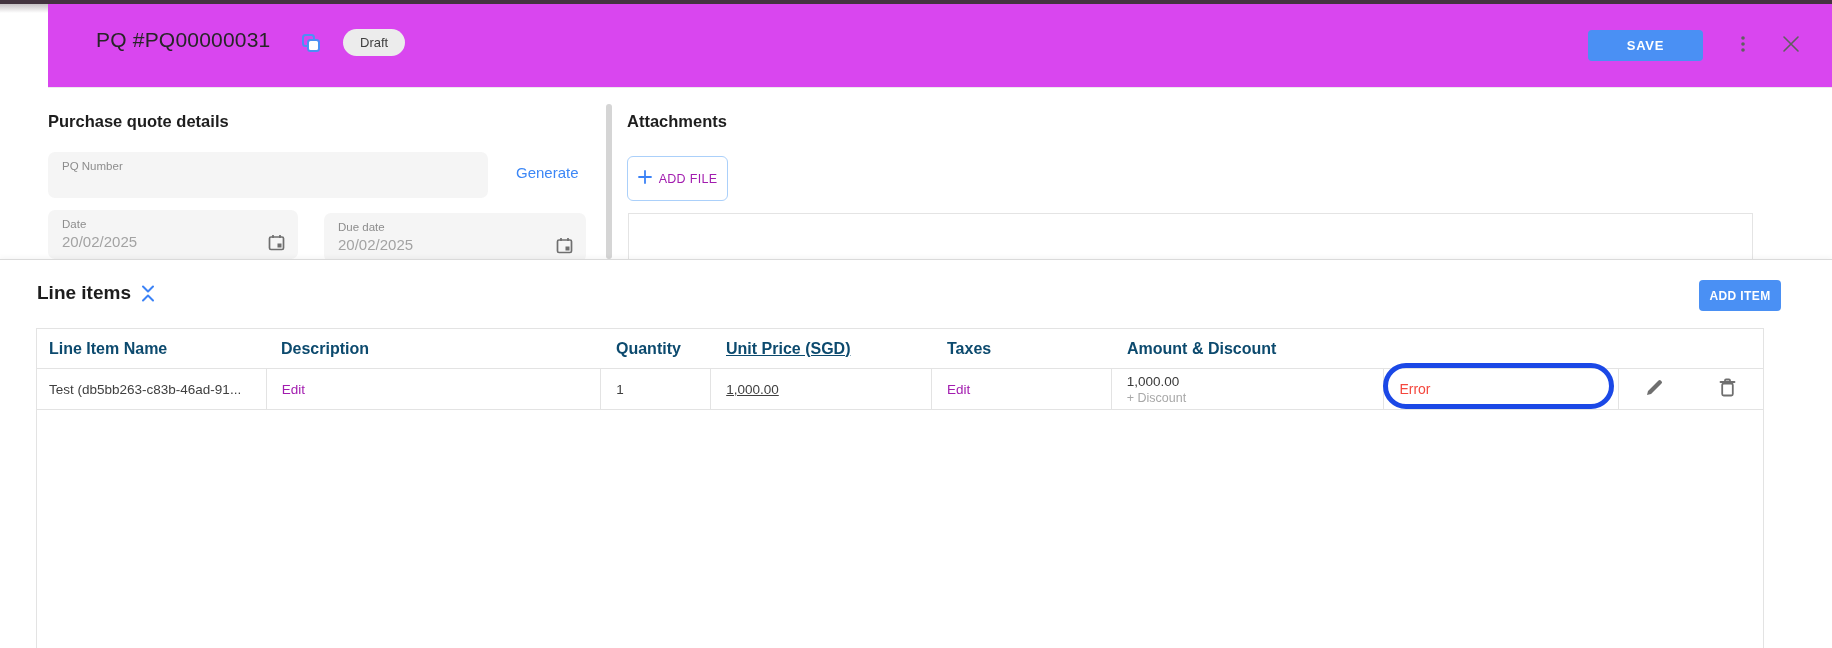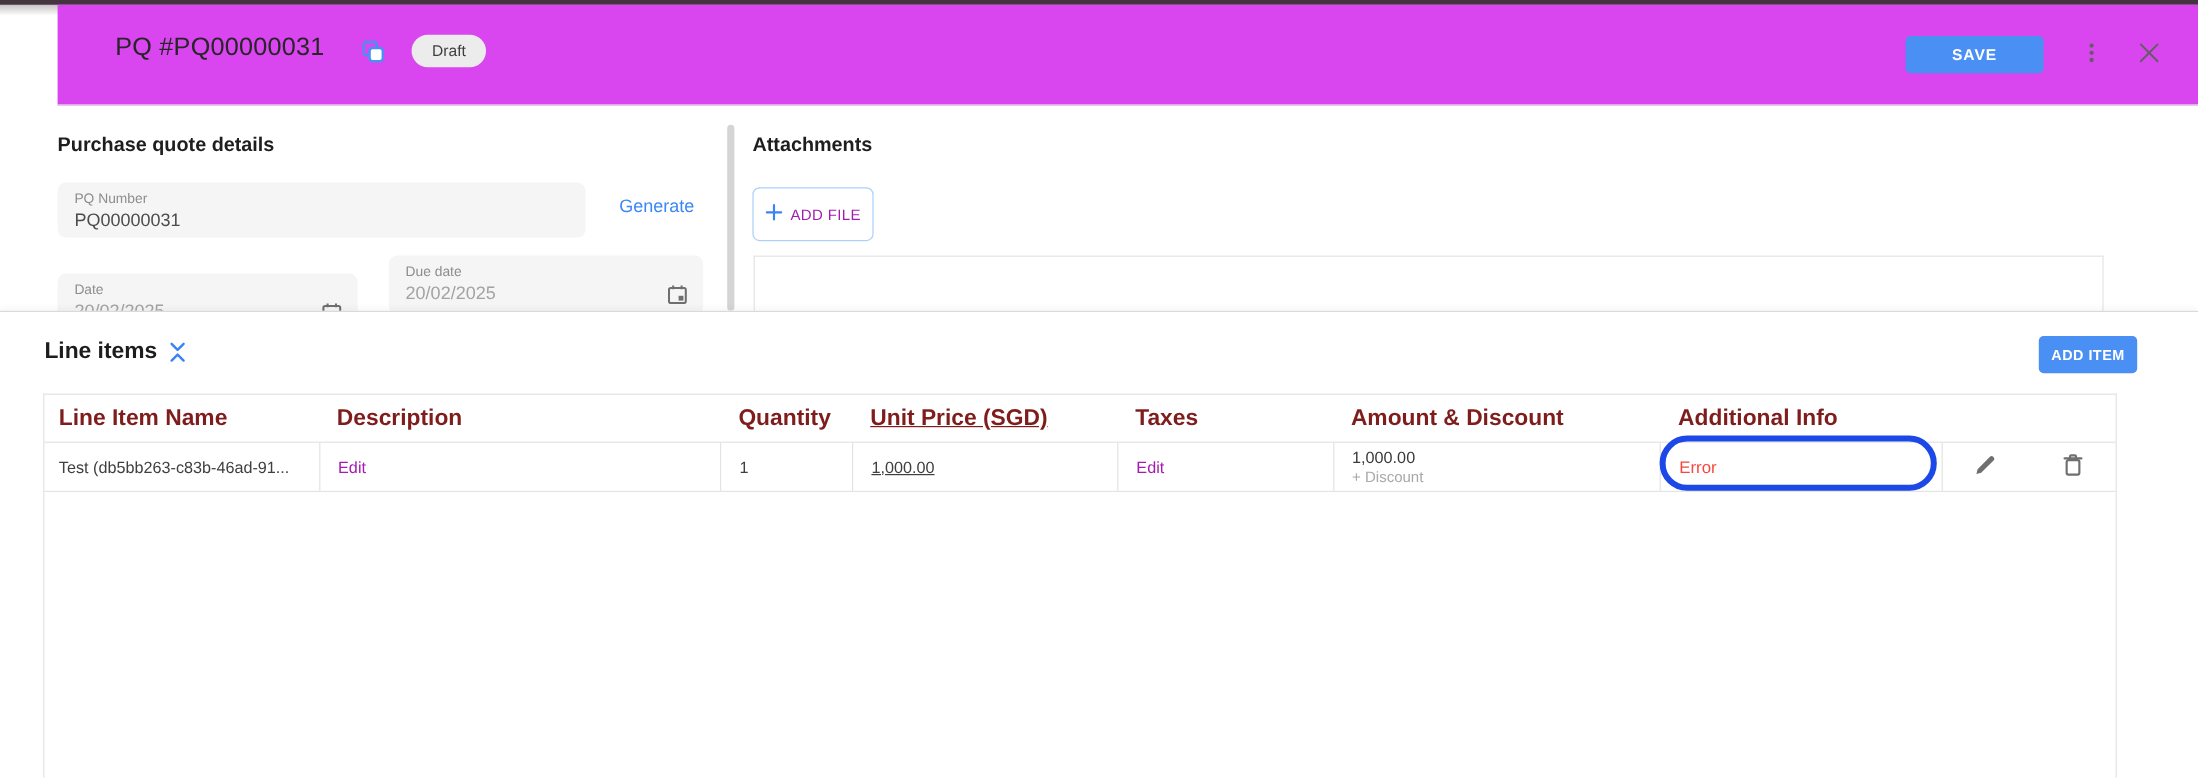--- a/index.html
+++ b/index.html
@@ -38,21 +38,21 @@
 
   
   .details-title { position:absolute; left:48px; top:112px; }
   .field { position:absolute; background:#f5f5f5; border-radius:7px; padding:8px 14px 0 14px; }
   .field .flabel { font-size:11.5px; color:#8d8d8d; display:block; }
   .field .fvalue { font-size:15px; color:#4c4c4c; display:block; margin-top:3px; }
   .field .fvalue.muted { color:#a3a3a3; }
   .pq-field  { left:48px; top:152px; width:440px; height:46px; }
   .generate-link { position:absolute; left:516px; top:164px; font-size:15px; color:#3c87f6;
     background:none; border:none; font-family:inherit; cursor:pointer; }
-  .date-field { left:48px; top:228px; width:250px; height:49px; }
+  .date-field { left:48px; top:210px; width:250px; height:49px; }
   .due-field  { left:324px; top:213px; width:262px; height:49px; }
   .cal-icon { position:absolute; right:13px; top:24px; }
 
   
   .scroll-thumb { position:absolute; left:606px; top:104px; width:6px; height:155px;
     border-radius:3px; background:#d5d5d5; cursor:grab; }
 
   
   .attach-title { position:absolute; left:627px; top:112px; }
   .add-file-btn { position:absolute; left:627px; top:156px; width:101px; height:45px;
@@ -75,21 +75,21 @@
 
   
   .li-table { position:absolute; left:36px; top:68px; width:1728px; height:321px;
     border:1px solid #e3e3e3; border-bottom:none; background:#fff; }
   .trow { display:flex; width:100%; }
   .thead { height:40px; border-bottom:1px solid #e3e3e3; align-items:center; }
   .tbody-row { height:41px; border-bottom:1px solid #e3e3e3; align-items:center; }
   .cell { height:100%; display:flex; align-items:center; padding:0 15px; overflow:hidden; }
   .c1 { width:229px; } .c2 { width:335px; } .c3 { width:110px; } .c4 { width:221px;text-decoration:underline; }
   .c5 { width:180px; } .c6 { width:273px; } .c7 { width:235px; } .c8 { width:145px; }
-  .thead .cell { font-size:19px; font-weight:700; color:#7f1d1d; }
+  .thead .cell { font-size:16px; font-weight:700; color:#0c4a6e; }
   .tbody-row .cell { font-size:13.5px; color:#3f3f3f; border-left:1px solid #e3e3e3; }
   .tbody-row .cell.c1 { border-left:none; padding:0 12px; }
   .thead .cell.c1 { padding:0 12px; }
   .placeholder { color:#a21caf; cursor:text; }
   .name-text { white-space:nowrap; }
   .amount-cell { flex-direction:column; align-items:flex-start; justify-content:center; gap:2px; }
   .amount-val { font-size:13.5px; color:#3a3a3a; line-height:15px; }
   .discount-link { font-size:12.5px; color:#a8a8a8; line-height:14px; cursor:pointer; }
   .error-text { color:#f4473d; font-size:14px; cursor:pointer; }
   .actions-cell { justify-content:space-between; padding:0 23px; }
@@ -140,21 +140,20 @@
           <path d="M3 3 L17 17 M17 3 L3 17" stroke="#5f5f5f" stroke-width="1.6" stroke-linecap="round"></path>
         </svg>
       </span>
     </button>
   </div>
 
   <div class="section-title details-title">Purchase quote details</div>
 
   <div class="field pq-field">
     <span class="flabel">PQ Number</span>
-    <span class="fvalue">PQ00000031</span>
   </div>
   <button class="generate-link">Generate</button>
 
   <div class="field date-field">
     <span class="flabel">Date</span>
     <span class="fvalue muted">20/02/2025</span>
     <span class="cal-icon">
       <svg width="17" height="17" viewBox="0 0 17 17">
         <rect x="1.5" y="3" width="14" height="12.5" rx="1.5" fill="none" stroke="#6f6f6f" stroke-width="1.7"></rect>
         <path d="M5 1 V4 M12 1 V4" stroke="#6f6f6f" stroke-width="1.7"></path>
@@ -207,21 +206,20 @@
 
     <div class="li-table">
 
       <div class="trow thead">
         <div class="cell c1">Line Item Name</div>
         <div class="cell c2">Description</div>
         <div class="cell c3">Quantity</div>
         <div class="cell c4">Unit Price (SGD)</div>
         <div class="cell c5">Taxes</div>
         <div class="cell c6">Amount &amp; Discount</div>
-        <div class="cell c7">Additional Info</div>
         <div class="cell c8"></div>
       </div>
 
       <div class="trow tbody-row">
         <div class="cell c1">
           <span class="name-text">Test (db5bb263-c83b-46ad-91...</span>
         </div>
         <div class="cell c2">
           <span class="placeholder">Edit</span>
         </div>

